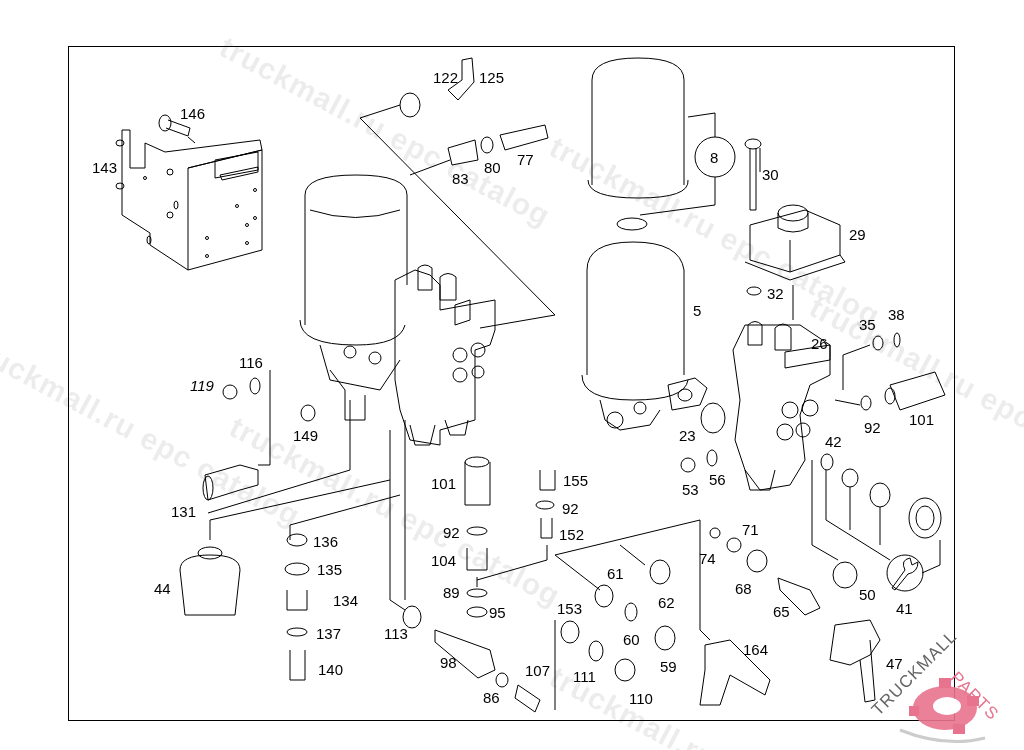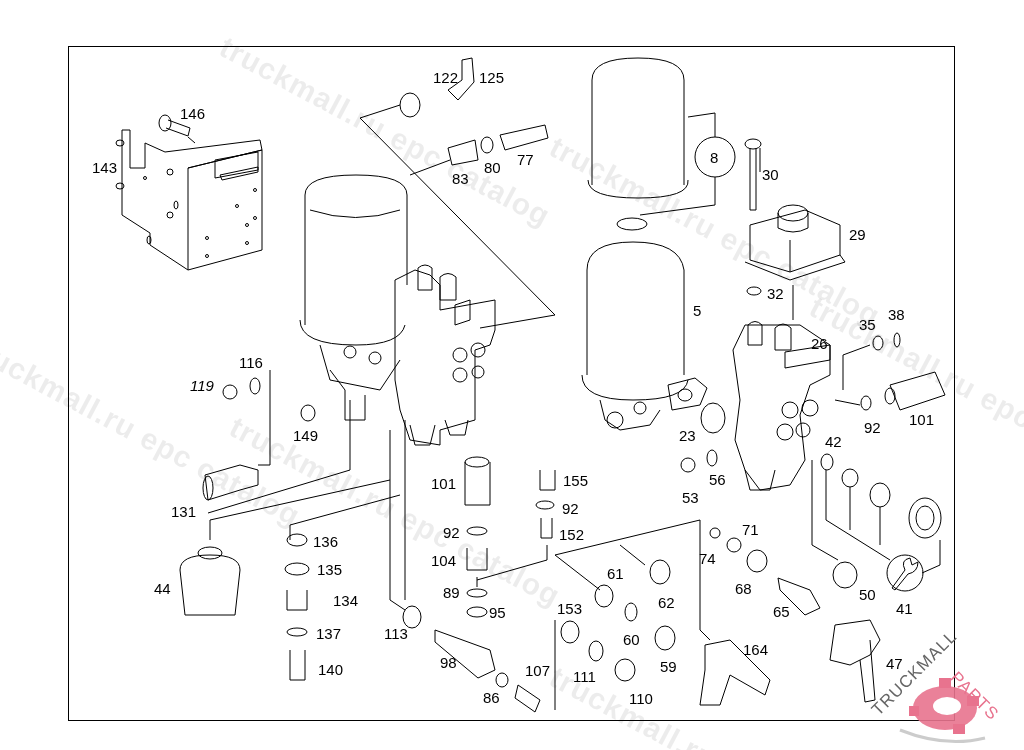--- a/index.html
+++ b/index.html
@@ -268,21 +268,21 @@
   <div class="lbl" style="left:859px;top:317px;">35</div>
   <div class="lbl" style="left:888px;top:307px;">38</div>
   <div class="lbl" style="left:909px;top:412px;">101</div>
   <div class="lbl" style="left:864px;top:420px;">92</div>
   <div class="lbl" style="left:239px;top:355px;">116</div>
   <div class="lbl" style="left:190px;top:378px;font-style:italic;">119</div>
   <div class="lbl" style="left:293px;top:428px;">149</div>
   <div class="lbl" style="left:171px;top:504px;">131</div>
   <div class="lbl" style="left:679px;top:428px;">23</div>
   <div class="lbl" style="left:825px;top:434px;">42</div>
-  <div class="lbl" style="left:682px;top:482px;margin-top:8px;">53</div>
+  <div class="lbl" style="left:682px;top:482px;">53</div>
   <div class="lbl" style="left:709px;top:472px;">56</div>
   <div class="lbl" style="left:431px;top:476px;">101</div>
   <div class="lbl" style="left:563px;top:473px;">155</div>
   <div class="lbl" style="left:562px;top:501px;">92</div>
   <div class="lbl" style="left:443px;top:525px;">92</div>
   <div class="lbl" style="left:559px;top:527px;">152</div>
   <div class="lbl" style="left:431px;top:553px;">104</div>
   <div class="lbl" style="left:443px;top:585px;">89</div>
   <div class="lbl" style="left:489px;top:605px;">95</div>
   <div class="lbl" style="left:313px;top:534px;">136</div>

